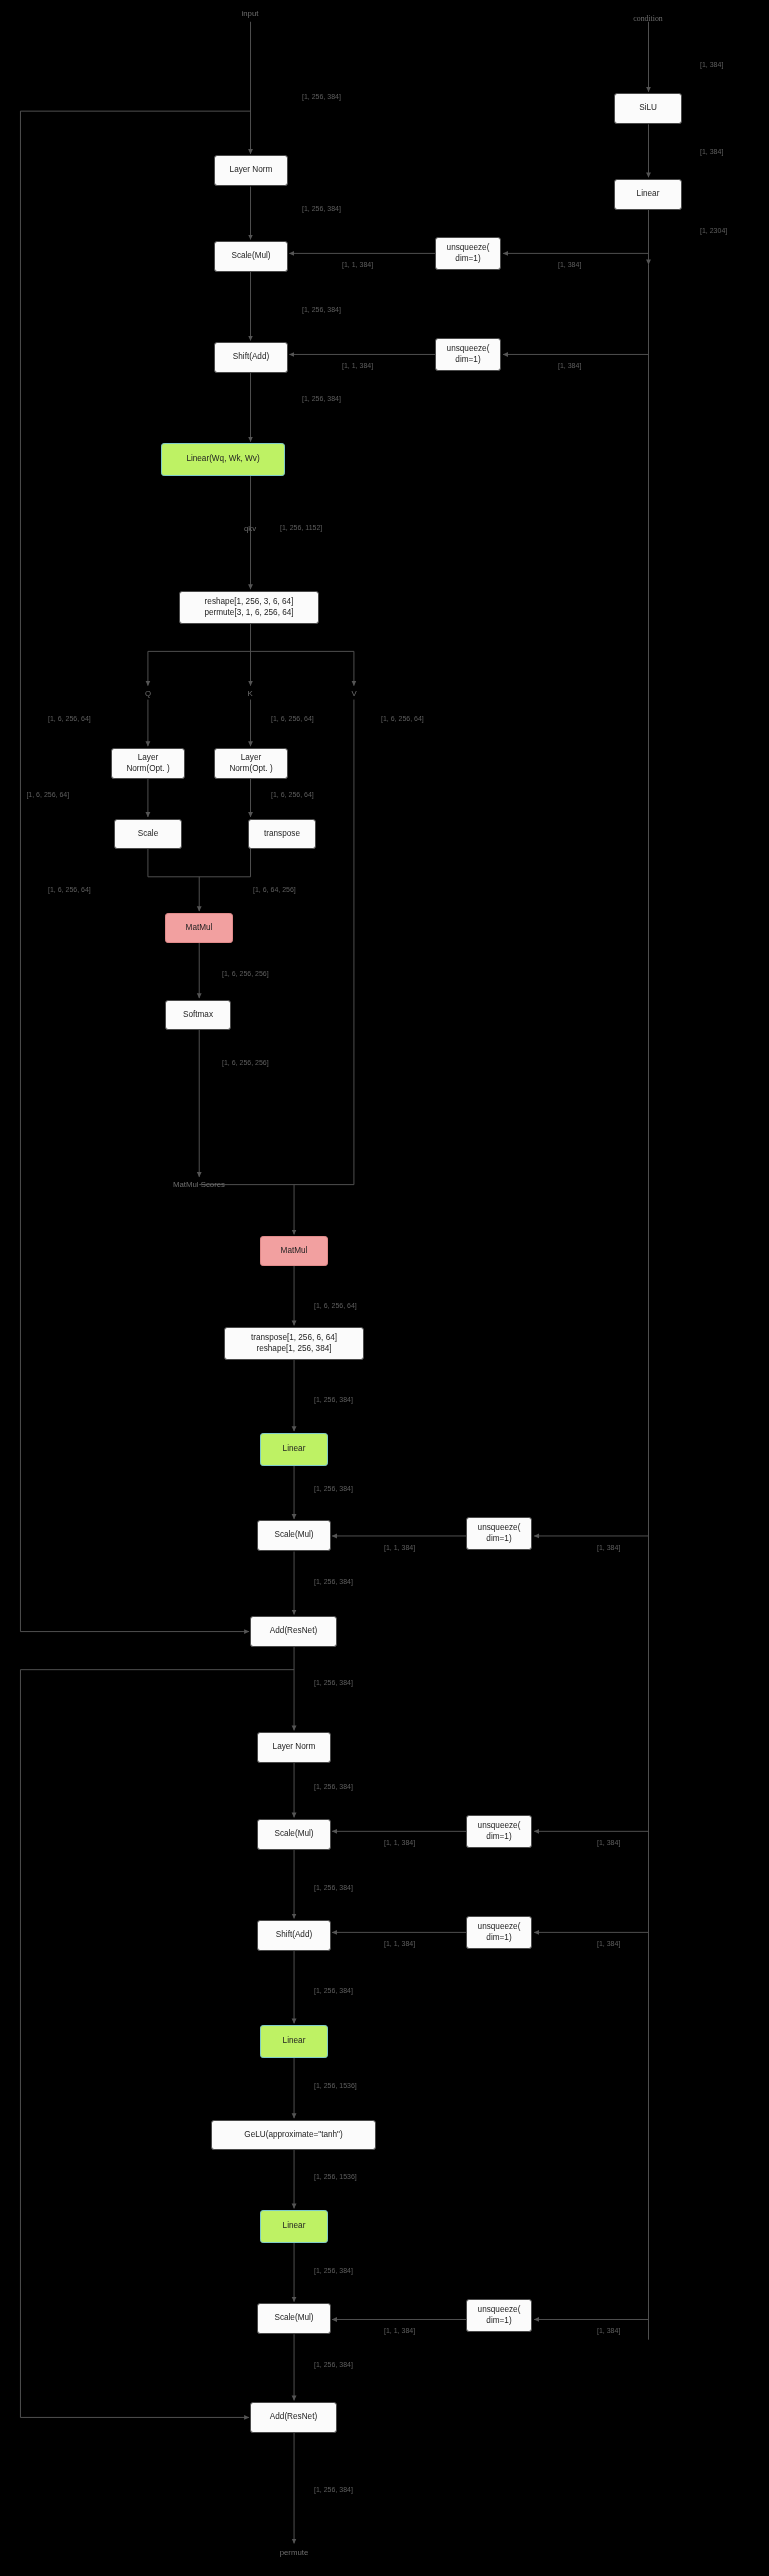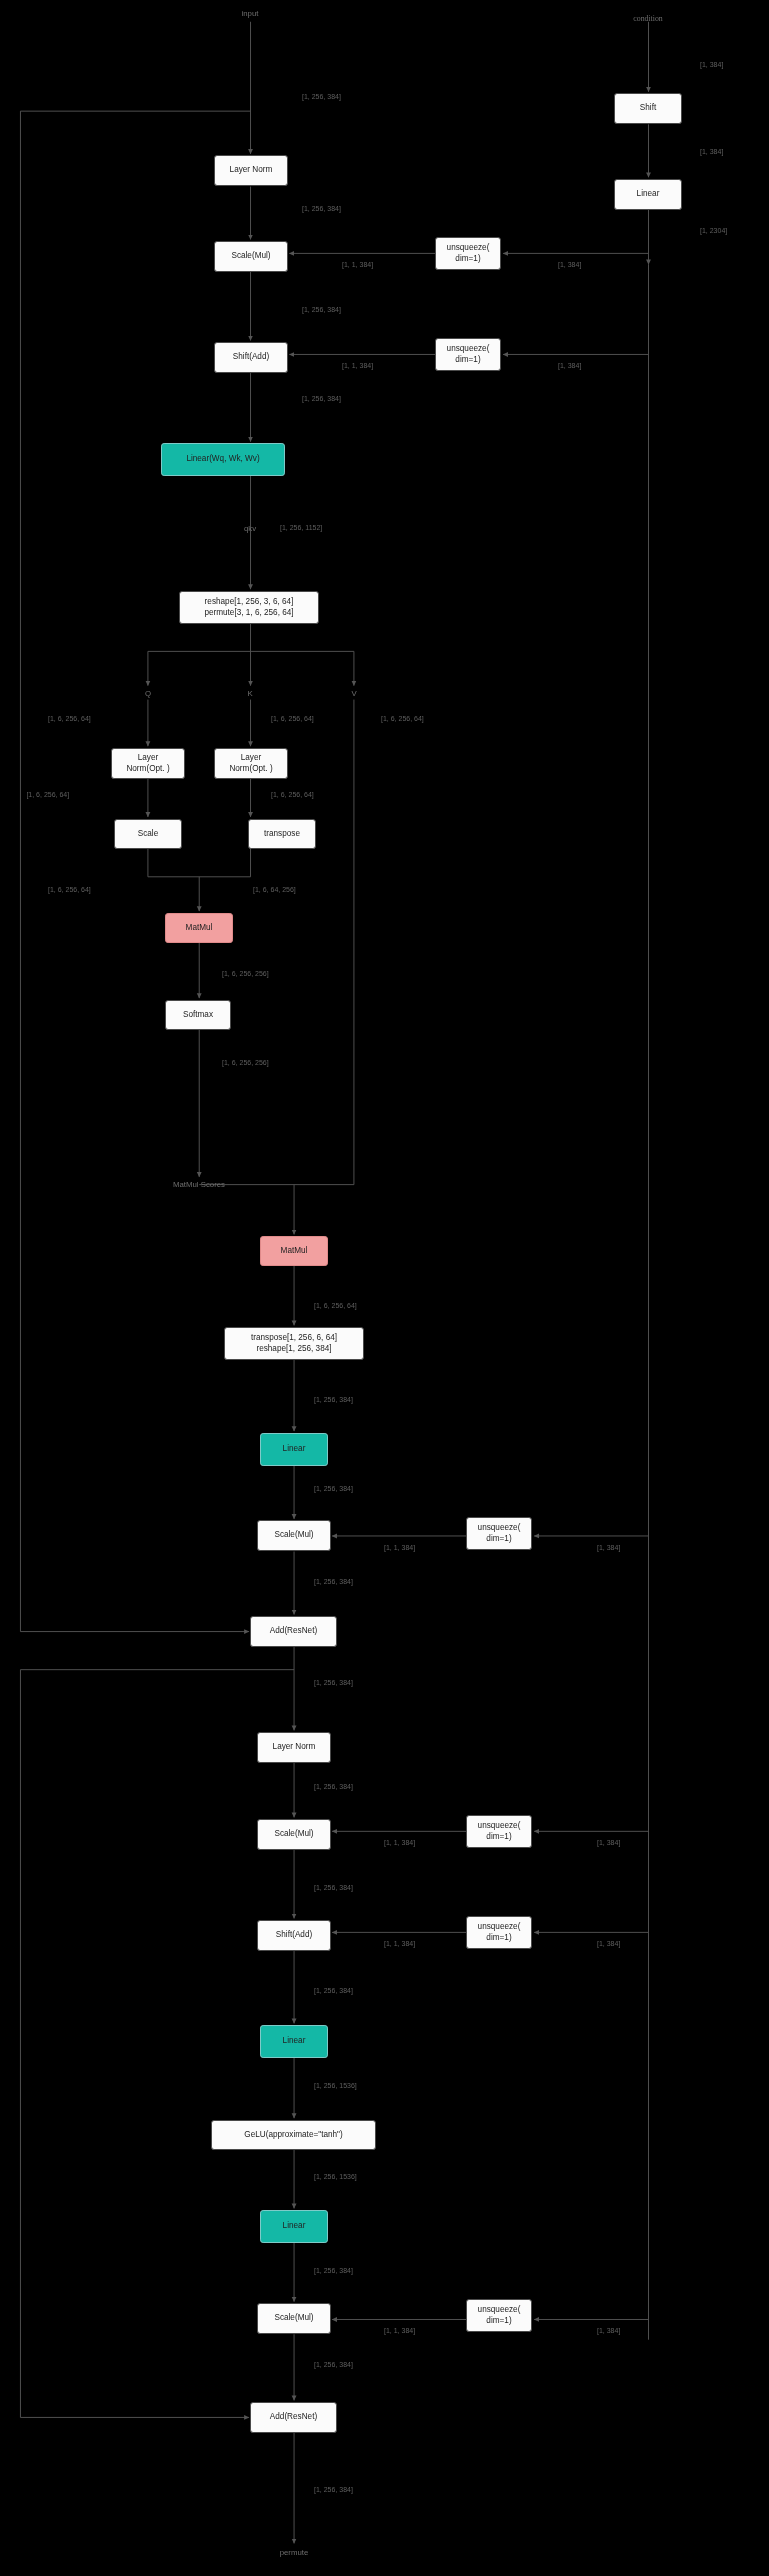--- a/index.html
+++ b/index.html
@@ -29,21 +29,21 @@
     color:#222;
     display:flex;
     align-items:center;
     justify-content:center;
     text-align:center;
     font-size:8.2px;
     line-height:1.25;
     padding:1.6px 3.1px;
     white-space:pre-line;
   }
-  .node.teal{background:#14b8a6;border-color:#7fcac8;}
+  .node.teal{background:#bef264;border-color:#7fcac8;}
   .node.red{background:#f2a0a0;border-color:#e08a8a;}
   .endpoint{
     position:absolute;
     color:#6e6e6e;
     font-size:7.8px;
     text-align:center;
     white-space:nowrap;
     transform:translateX(-50%);
   }
   .edgelabel{
@@ -150,21 +150,21 @@
 
   <div class="endpoint" style="left:250px;top:9.3px;">input</div>
   <div class="endpoint" style="left:648px;top:14px;font-family:Liberation Serif, serif;">condition</div>
   <div class="varlabel" style="left:250px;top:524px;">qkv</div>
   <div class="varlabel" style="left:148px;top:689px;">Q</div>
   <div class="varlabel" style="left:250px;top:689px;">K</div>
   <div class="varlabel" style="left:354px;top:689px;">V</div>
   <div class="varlabel" style="left:199px;top:1180px;">MatMul Scores</div>
   <div class="endpoint" style="left:294px;top:2548px;">permute</div>
 
-  <div class="node" style="left:614px;top:93px;width:68px;height:31px;">Shift</div>
+  <div class="node" style="left:614px;top:93px;width:68px;height:31px;">SiLU</div>
   <div class="node" style="left:614px;top:179px;width:68px;height:31px;">Linear</div>
   <div class="node" style="left:214px;top:155px;width:74px;height:31px;">Layer Norm</div>
   <div class="node" style="left:214px;top:241px;width:74px;height:31px;">Scale(Mul)</div>
   <div class="node" style="left:435px;top:237px;width:66px;height:33px;">unsqueeze(
 dim=1)</div>
   <div class="node" style="left:214px;top:342px;width:74px;height:31px;">Shift(Add)</div>
   <div class="node" style="left:435px;top:338px;width:66px;height:33px;">unsqueeze(
 dim=1)</div>
   <div class="node teal" style="left:161px;top:443px;width:124px;height:33px;">Linear(Wq, Wk, Wv)</div>
   <div class="node" style="left:179px;top:591px;width:140px;height:33px;">reshape[1, 256, 3, 6, 64]

